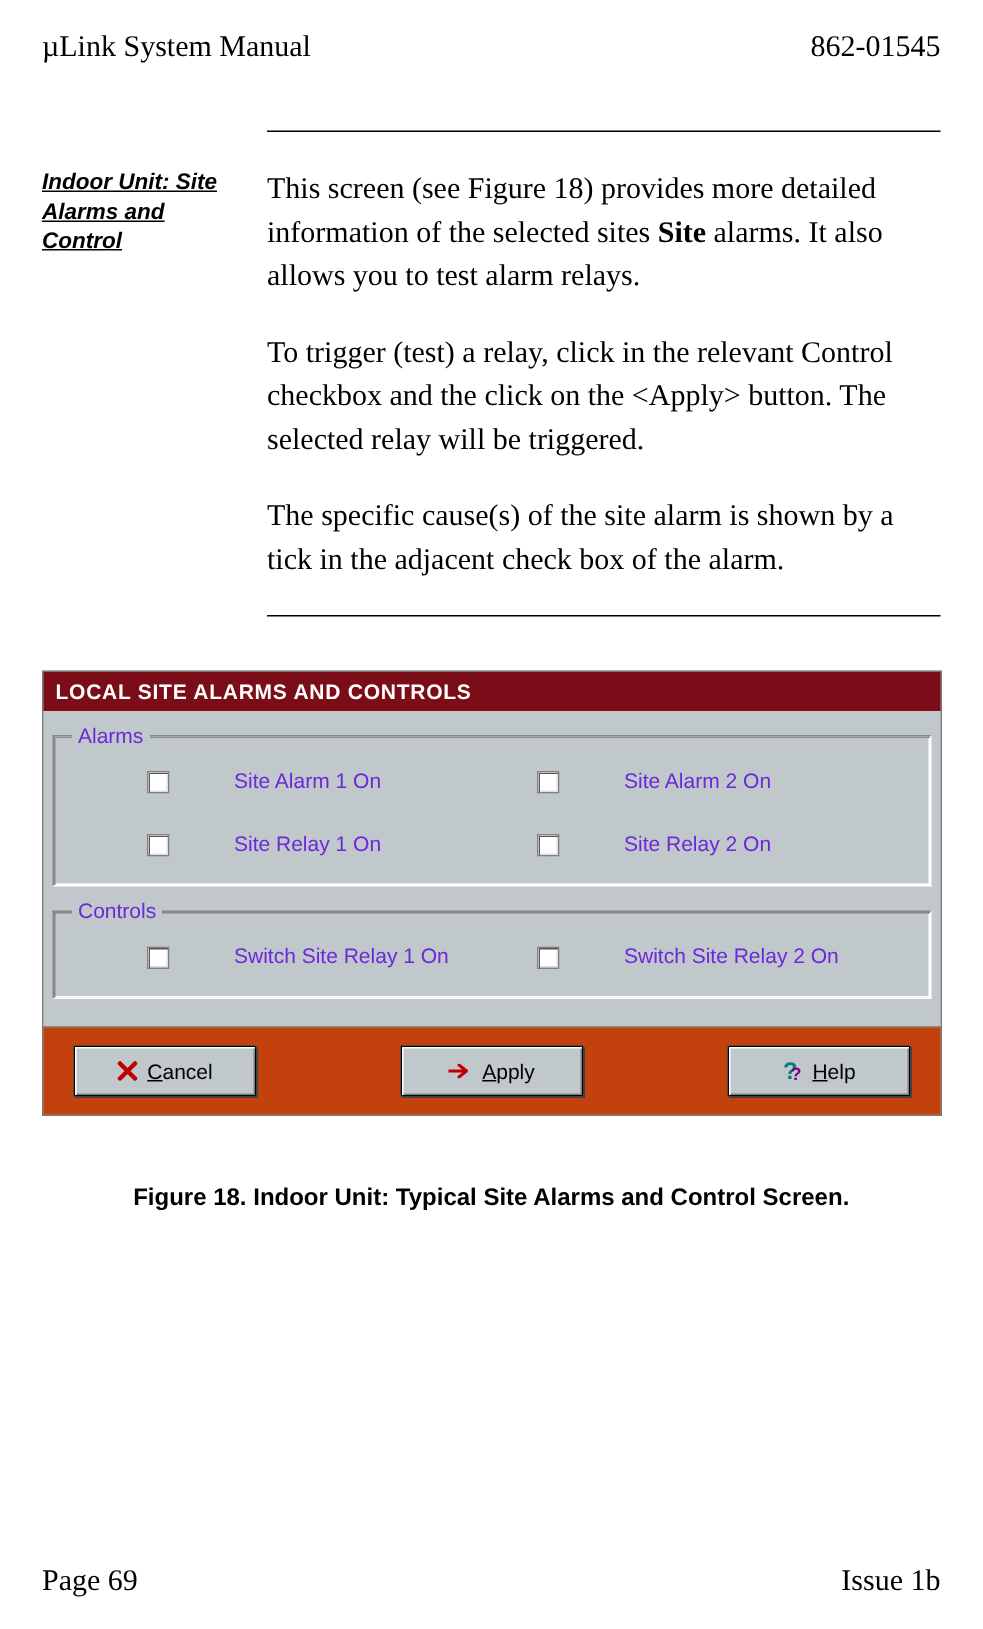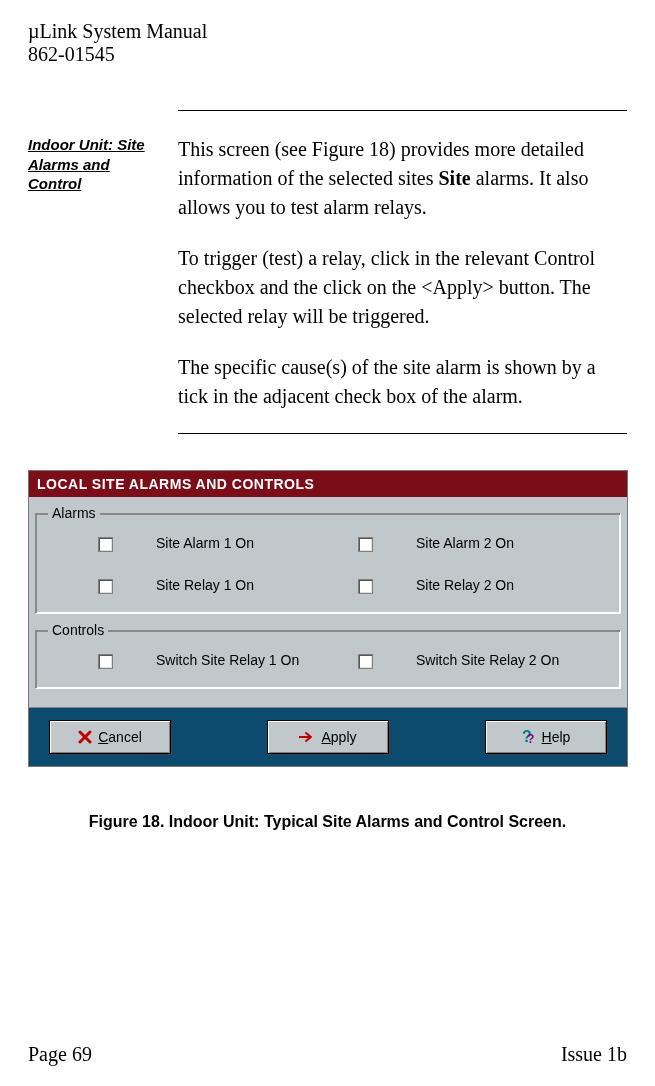--- a/index.html
+++ b/index.html
@@ -18,21 +18,20 @@
     padding: 20px 28px 0 28px;
     box-sizing: border-box;
     height: 100%;
     position: relative;
   }
   .hdr {
     display: flex;
     justify-content: space-between;
     font-size: 20px;
     margin-bottom: 44px;
-    flex-direction: column;
   }
   .rule {
     border-top: 1.5px solid #000;
     margin-left: 150px;
   }
   .body-row {
     display: flex;
     margin-top: 24px;
   }
   .margin-note {
@@ -73,21 +72,21 @@
     padding: 4px 6px 10px 6px;
   }
   fieldset.win {
     border: 1px solid #fff;
     border-top-color: #888;
     border-left-color: #888;
     margin: 4px 0 8px 0;
     padding: 14px 12px 20px 12px;
     font-family: Arial, Helvetica, sans-serif;
     font-size: 14px;
-    color: #000000;
+    color: #6d28d9;
     position: relative;
     background: #c0c8cc;
     box-shadow: inset 1px 1px 0 #888, inset -1px -1px 0 #fff;
   }
   fieldset.win legend {
     padding: 0 4px;
     font-size: 14px;
     background: #c0c8cc;
   }
   .chk-row {
@@ -108,21 +107,21 @@
     height: 13px;
     background: #fff;
     border: 1px solid #808080;
     box-shadow: inset 1px 1px 0 #555, inset -1px -1px 0 #e0e0e0;
     margin-right: 10px;
     display: inline-block;
     position: relative;
     top: 1px;
   }
   .button-bar {
-    background: #0c4a6e;
+    background: #c2410c;
     border-top: 1px solid #888;
     padding: 12px 20px;
     display: flex;
     justify-content: space-between;
   }
   .win-btn {
     width: 120px;
     height: 32px;
     background: #c0c8cc;
     border: 1px solid #000;

